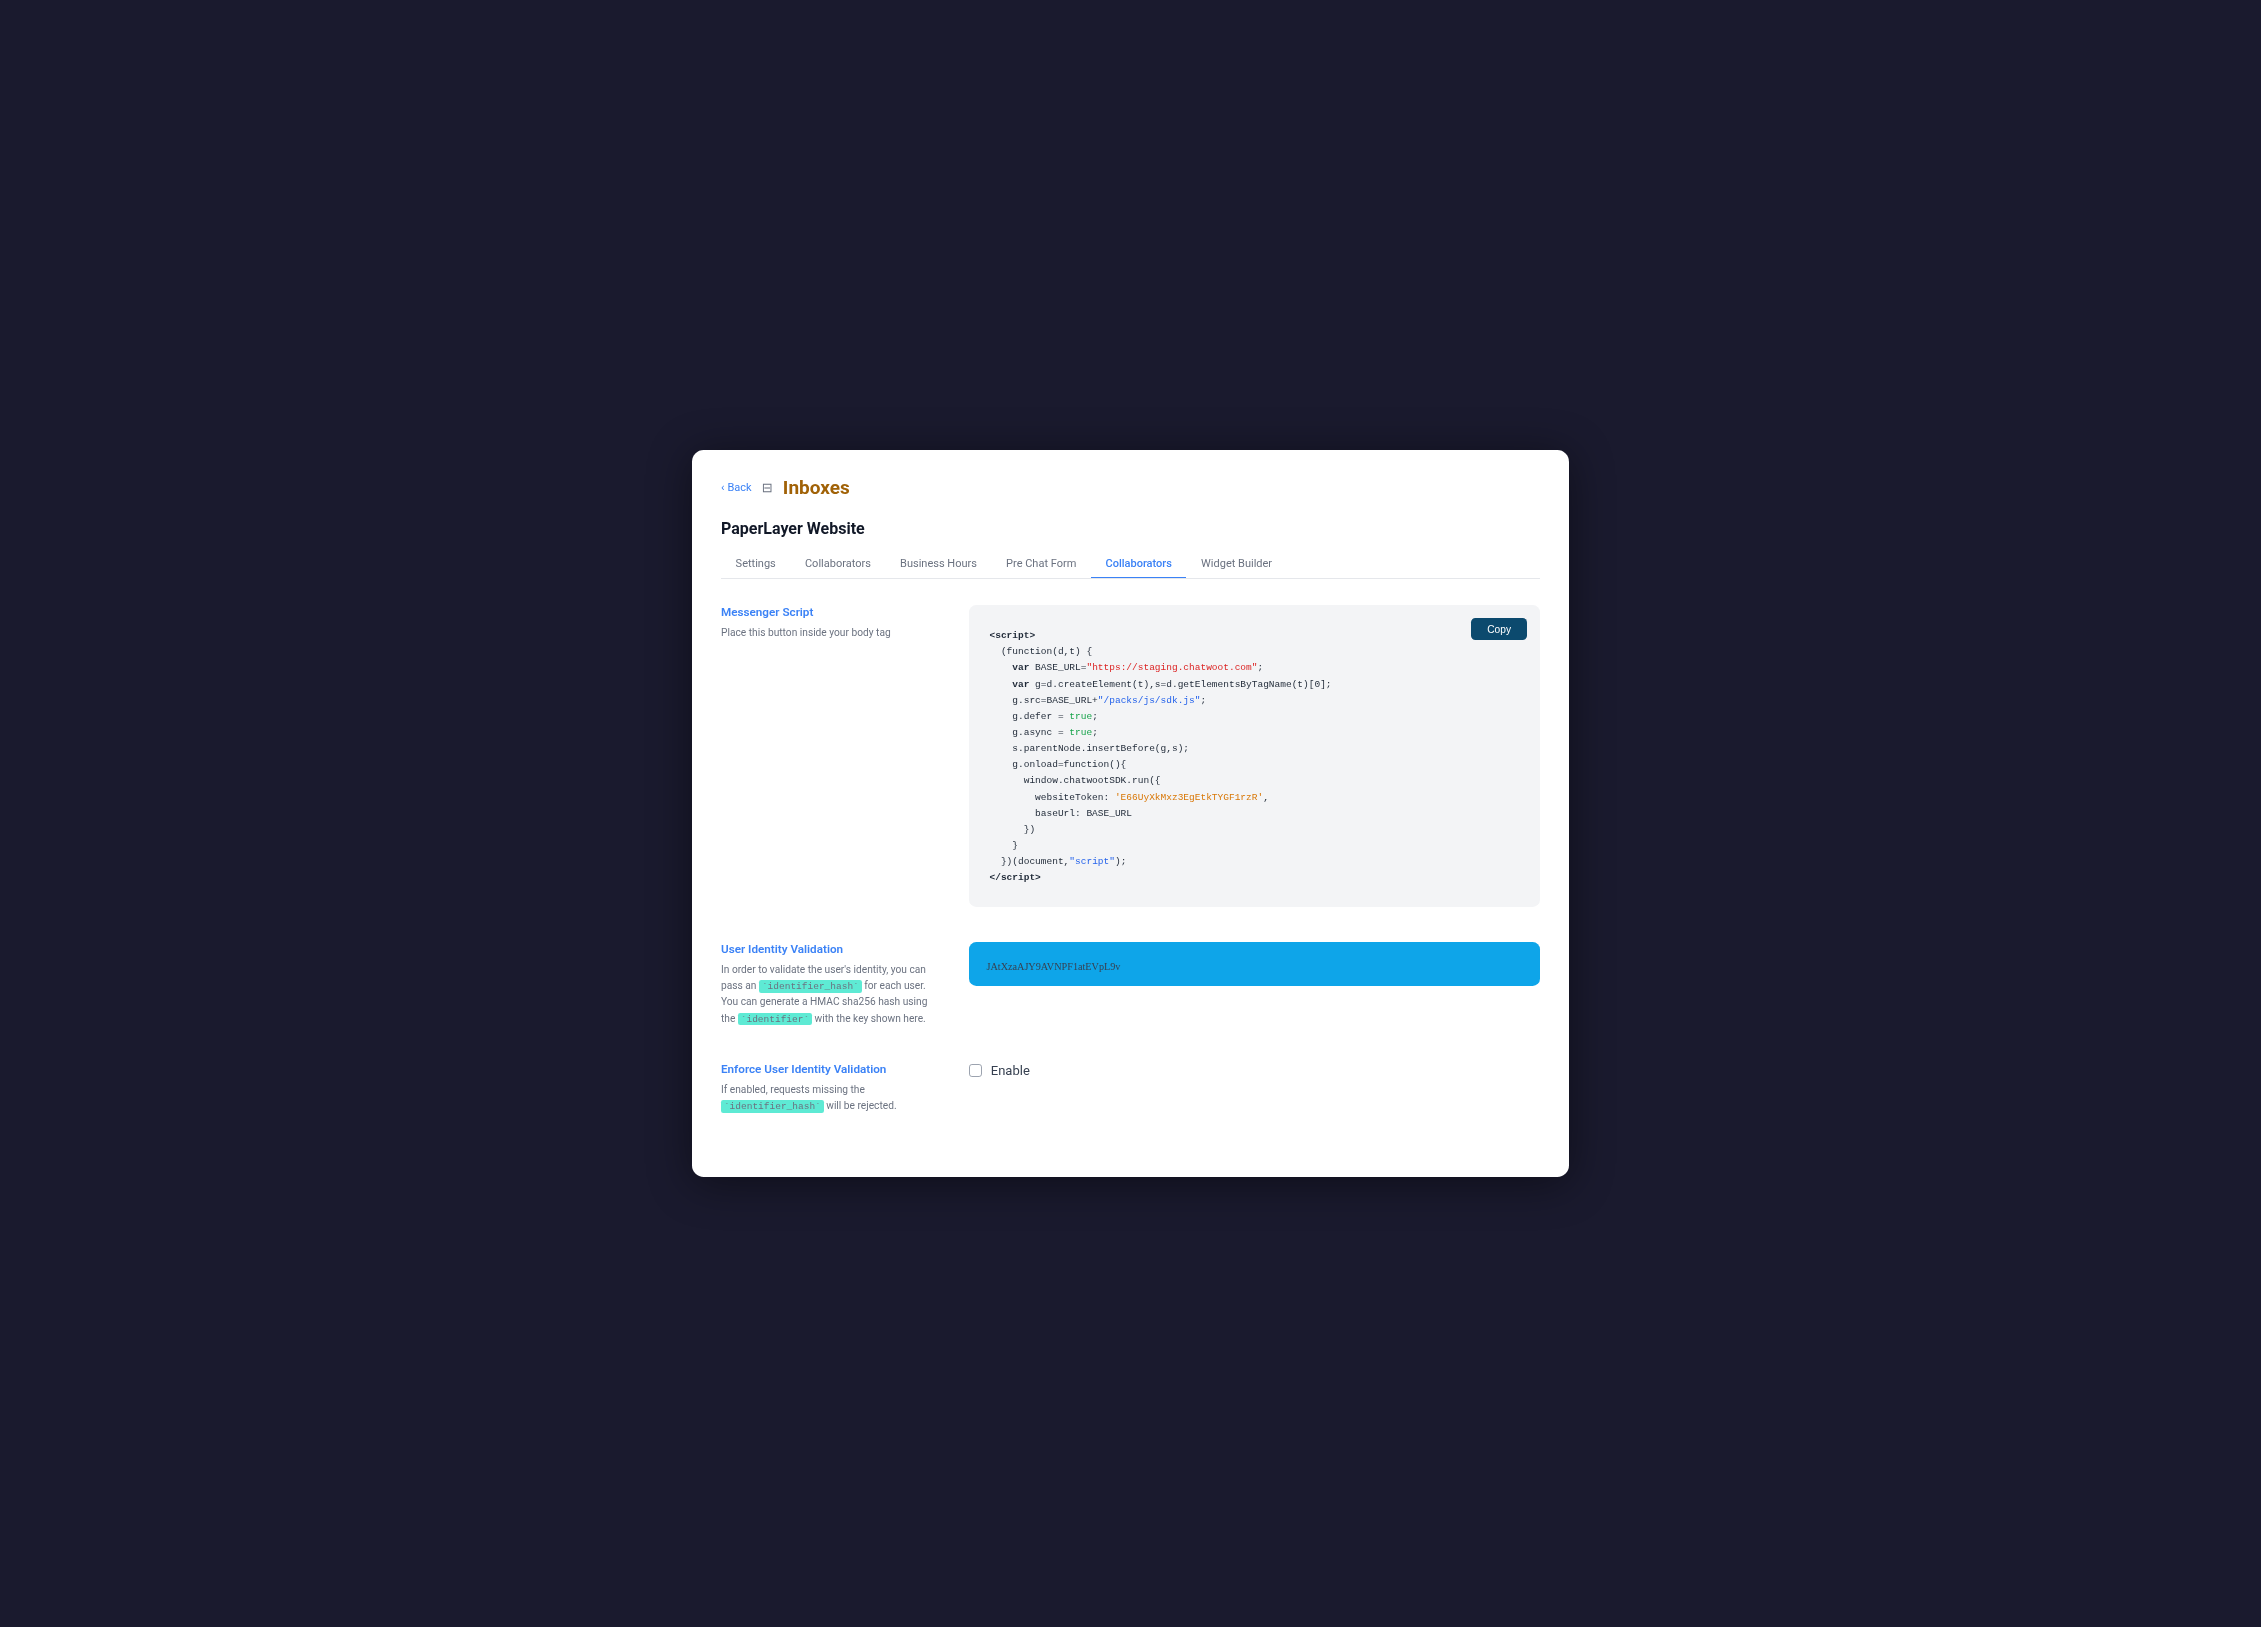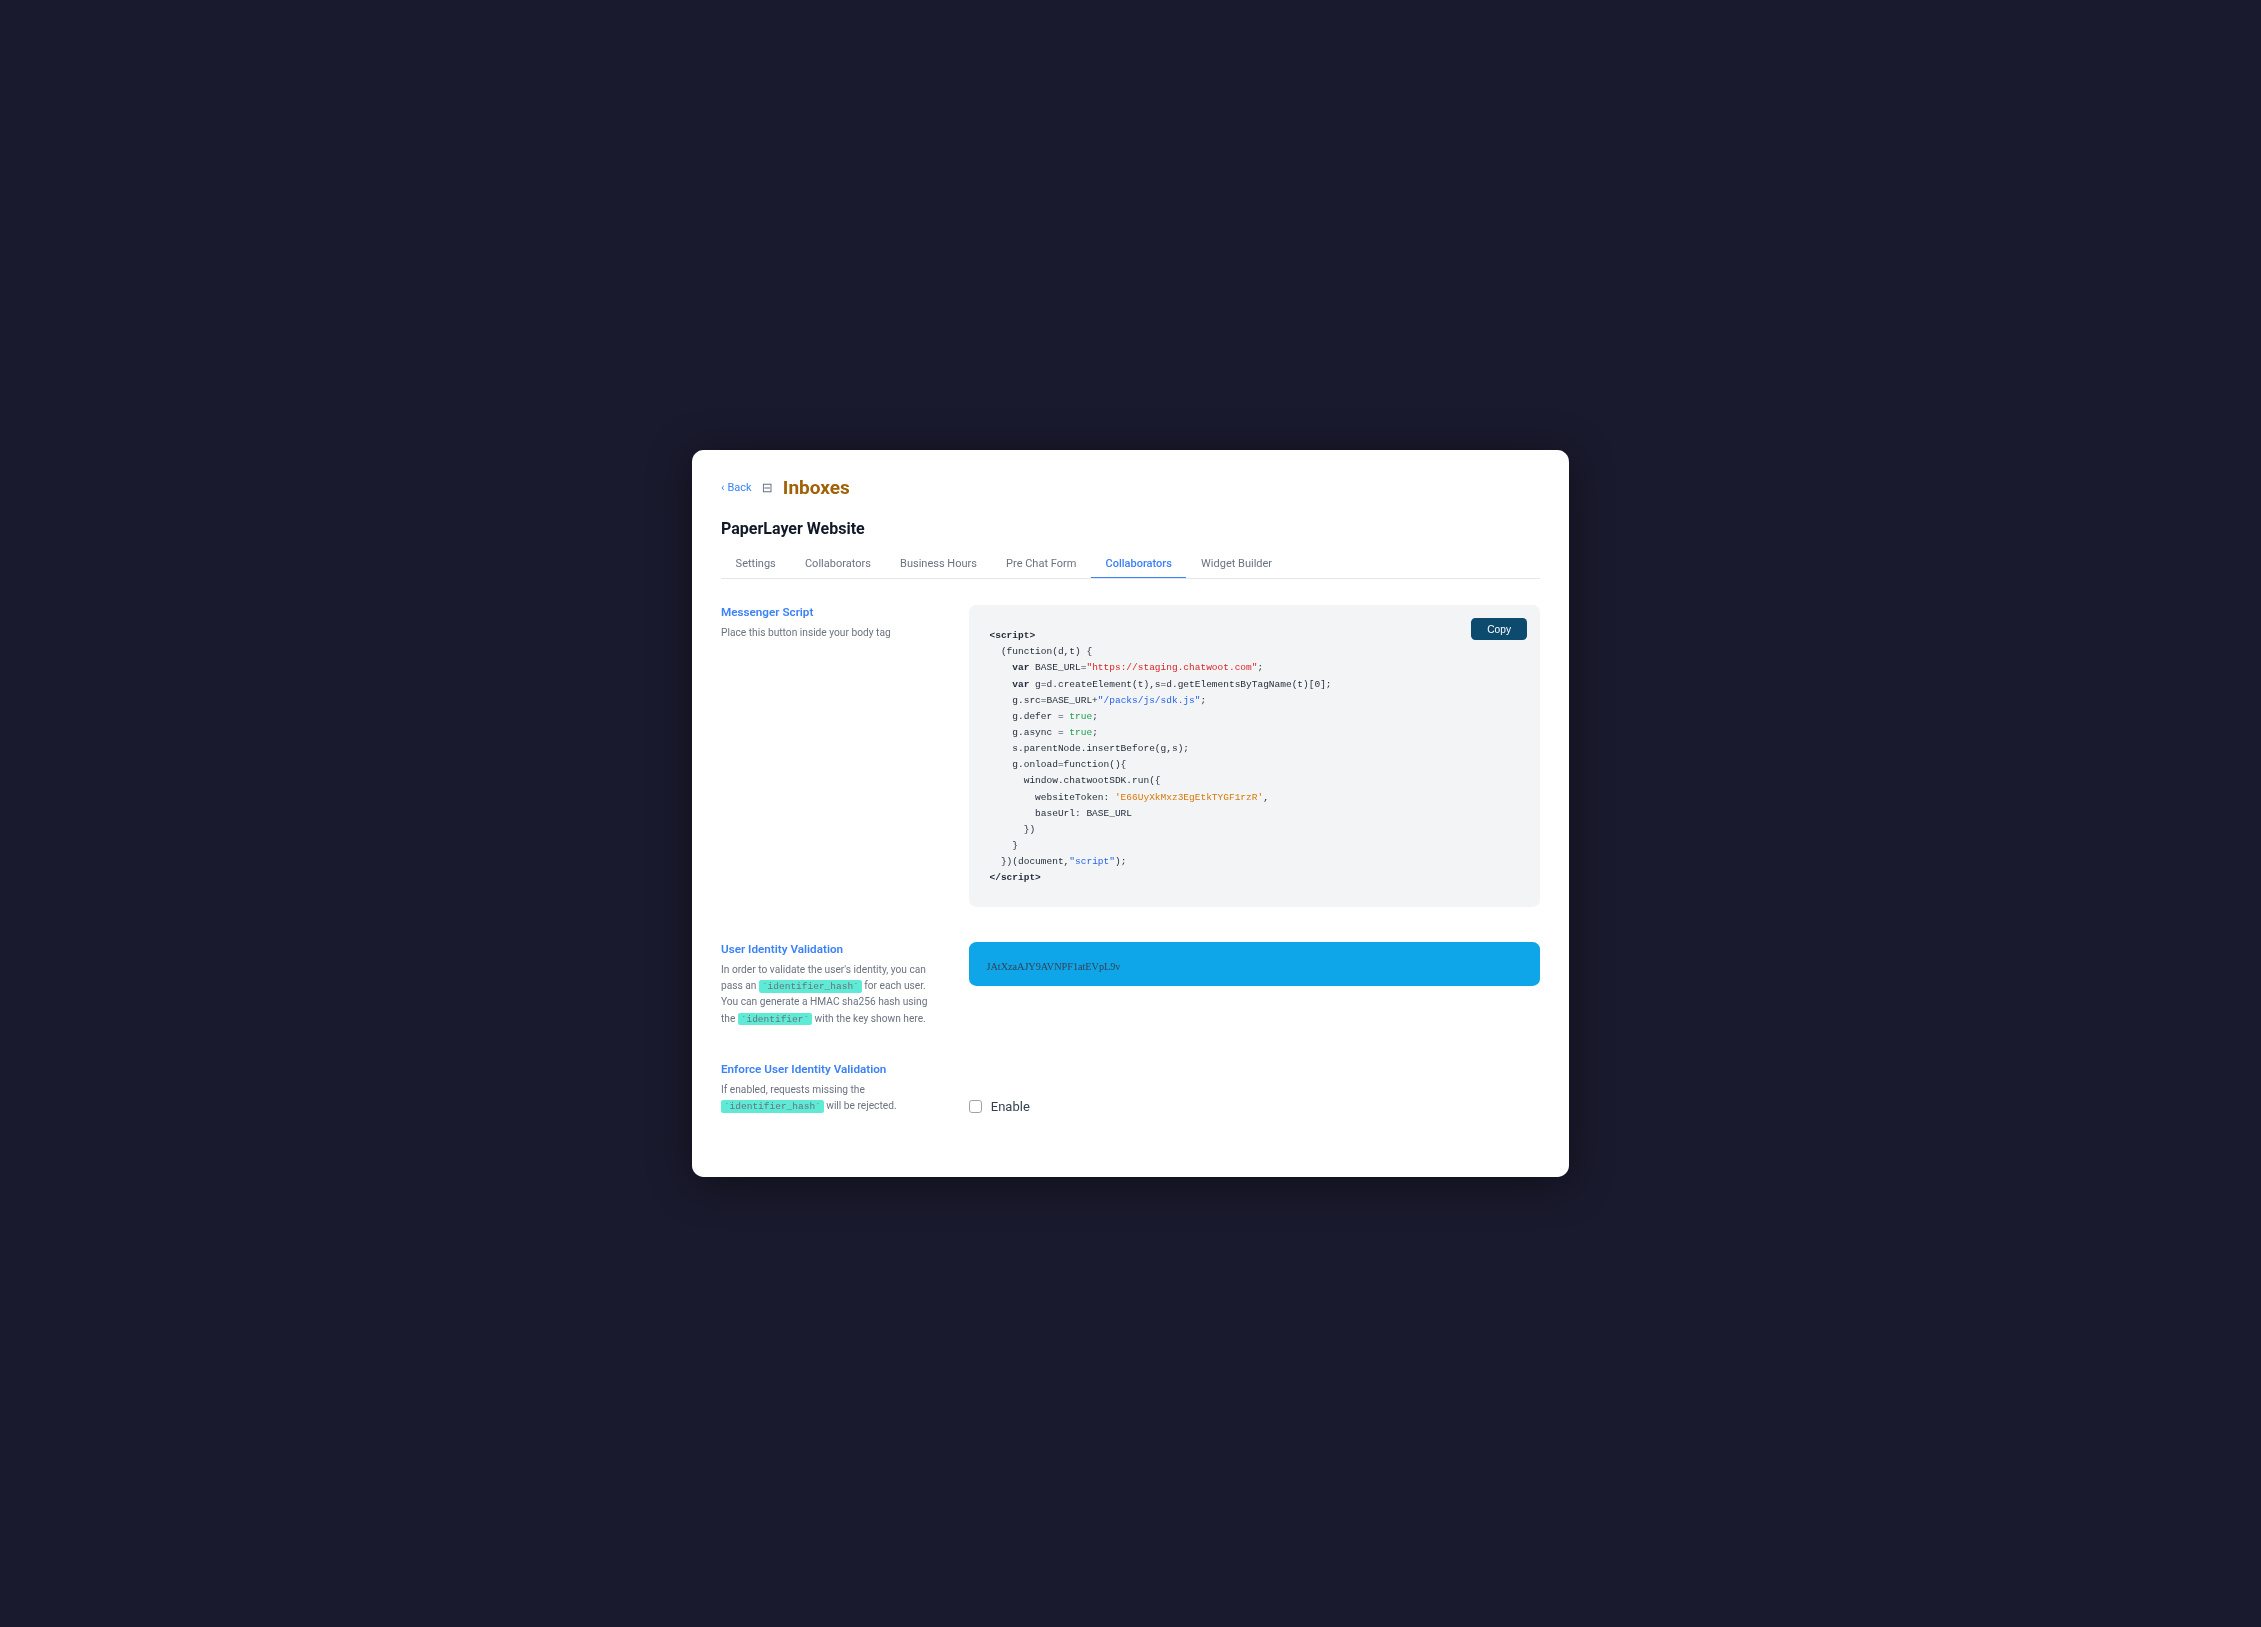--- a/index.html
+++ b/index.html
@@ -148,21 +148,21 @@
       color: #374151;
       min-height: 44px;
       position: relative;
     }
     .identity-value {
       margin-top: 4.4px;
     }
     .enforce-section {
       display: flex;
       gap: 29px;
-      align-items: flex-end;
+      align-items: flex-start;
       margin-bottom: 28px;
     }
     .enforce-info {
       width: 219px;
       flex-shrink: 0;
     }
     .enforce-right {
       flex: 1;
       display: flex;
       align-items: center;

